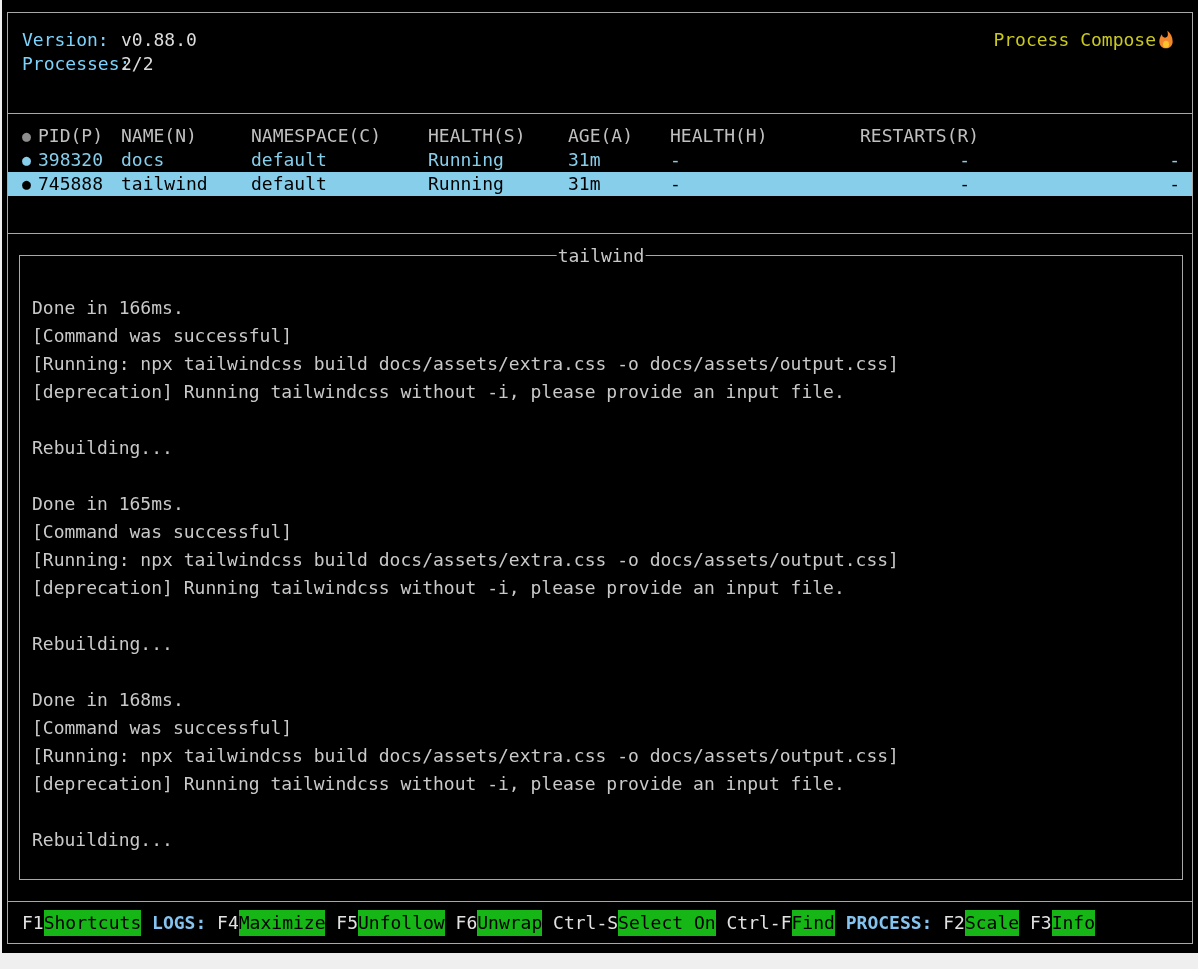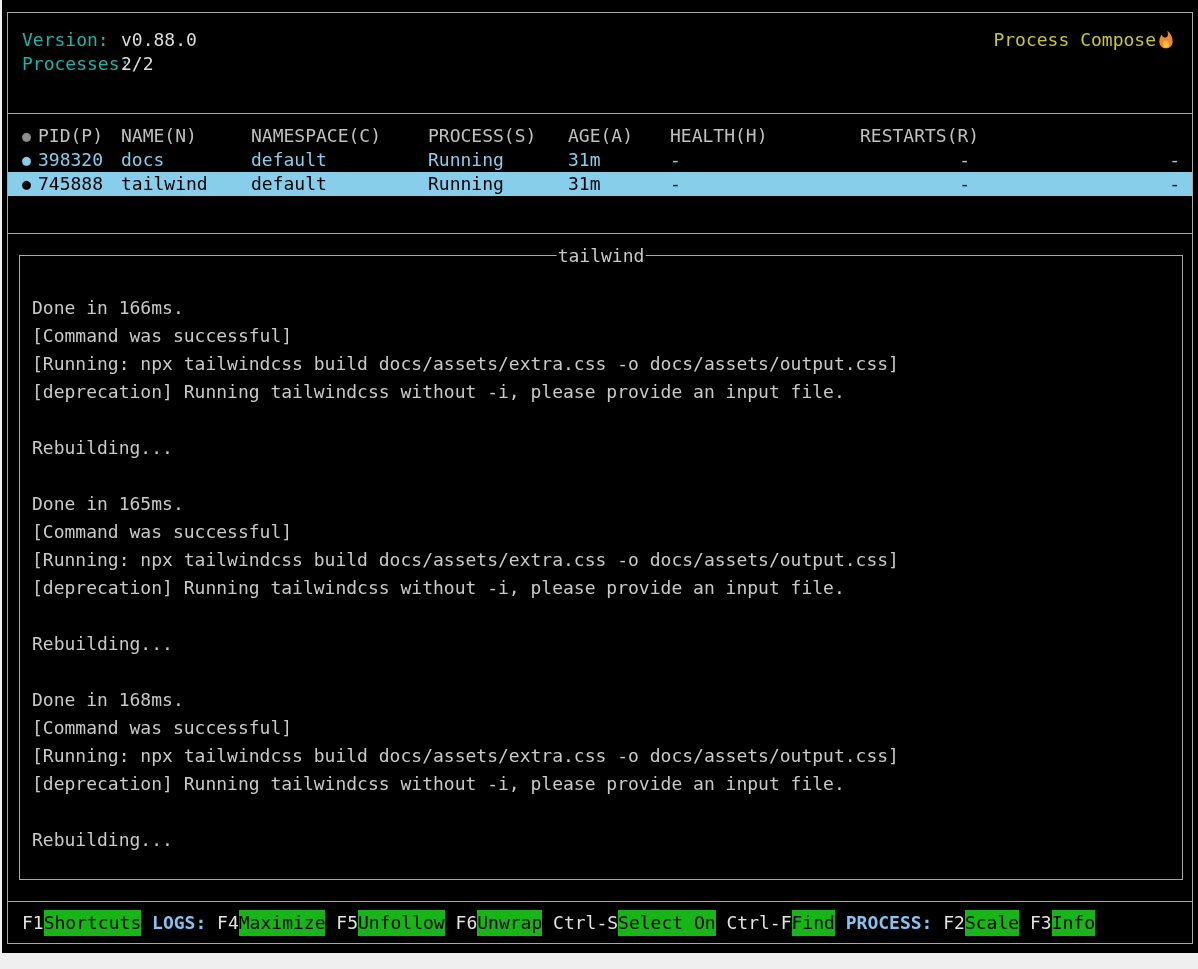--- a/index.html
+++ b/index.html
@@ -20,21 +20,21 @@
     border:1px solid #a8a8a8;
     display:flex; flex-direction:column;
   }
   
   .header {
     height:100px; position:relative;
     padding:15px 14px 0 14px;
     line-height:24px;
   }
   .hfield { display:flex; }
-  .hlabel { width:99px; color:#14b8a6; white-space:pre; }
+  .hlabel { width:99px; color:#7dd3fc; white-space:pre; }
   .hvalue { color:#dcdcdc; white-space:pre; }
   .app-title-row {
     position:absolute; top:15px; right:16px;
     display:flex; align-items:center; gap:0;
     color:#c9c920; line-height:24px;
   }
   .fire svg { display:block; }
   
   .table-section {
     height:120px; border-top:1px solid #a8a8a8;
@@ -111,21 +111,21 @@
         </span>
       </div>
     </div>
 
     <div class="table-section">
       <div class="trow thead">
         <span class="c dot">●</span>
         <span class="c">PID(P)</span>
         <span class="c">NAME(N)</span>
         <span class="c">NAMESPACE(C)</span>
-        <span class="c">PROCESS(S)</span>
+        <span class="c">HEALTH(S)</span>
         <span class="c">AGE(A)</span>
         <span class="c">HEALTH(H)</span>
         <span class="c c-restarts">RESTARTS(R)</span>
       </div>
       <div id="table-rows">
   <div class="trow prow">
     <span class="c dot">●</span>
     <span class="c">398320</span>
     <span class="c">docs</span>
     <span class="c">default</span>

